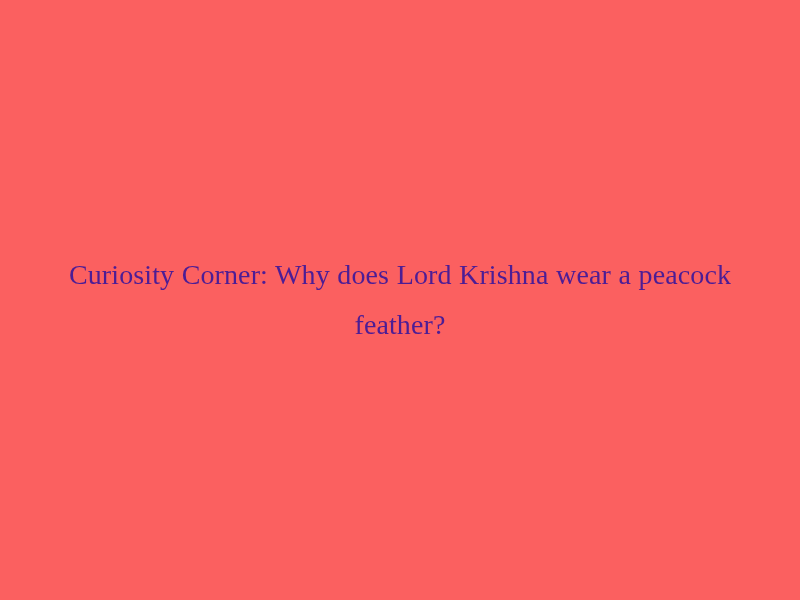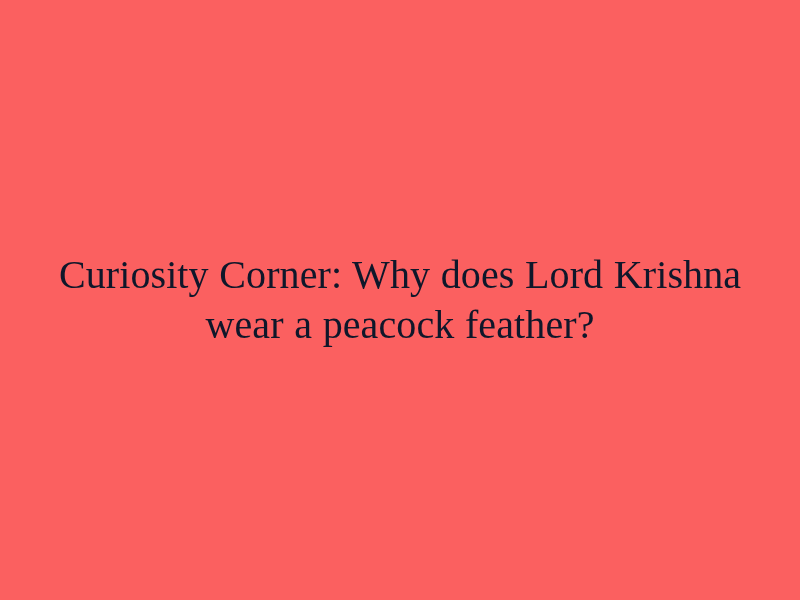--- a/index.html
+++ b/index.html
@@ -35,23 +35,23 @@
     flex-direction: column;
     align-items: center;
     justify-content: center;
   }
 
   .hero-title {
     margin: 0;
     width: 700px;
     max-width: 700px;
     text-align: center;
-    color: #0f172a;
+    color: #4c1d95;
     font-family: "Liberation Serif", "DejaVu Serif", serif;
-    font-size: 40px;
+    font-size: 28px;
     font-weight: 400;
     line-height: 50px;
     letter-spacing: 0.1px;
     word-spacing: 0.5px;
   }
 </style>
 </head>
 <body>
 
 <div class="page">

